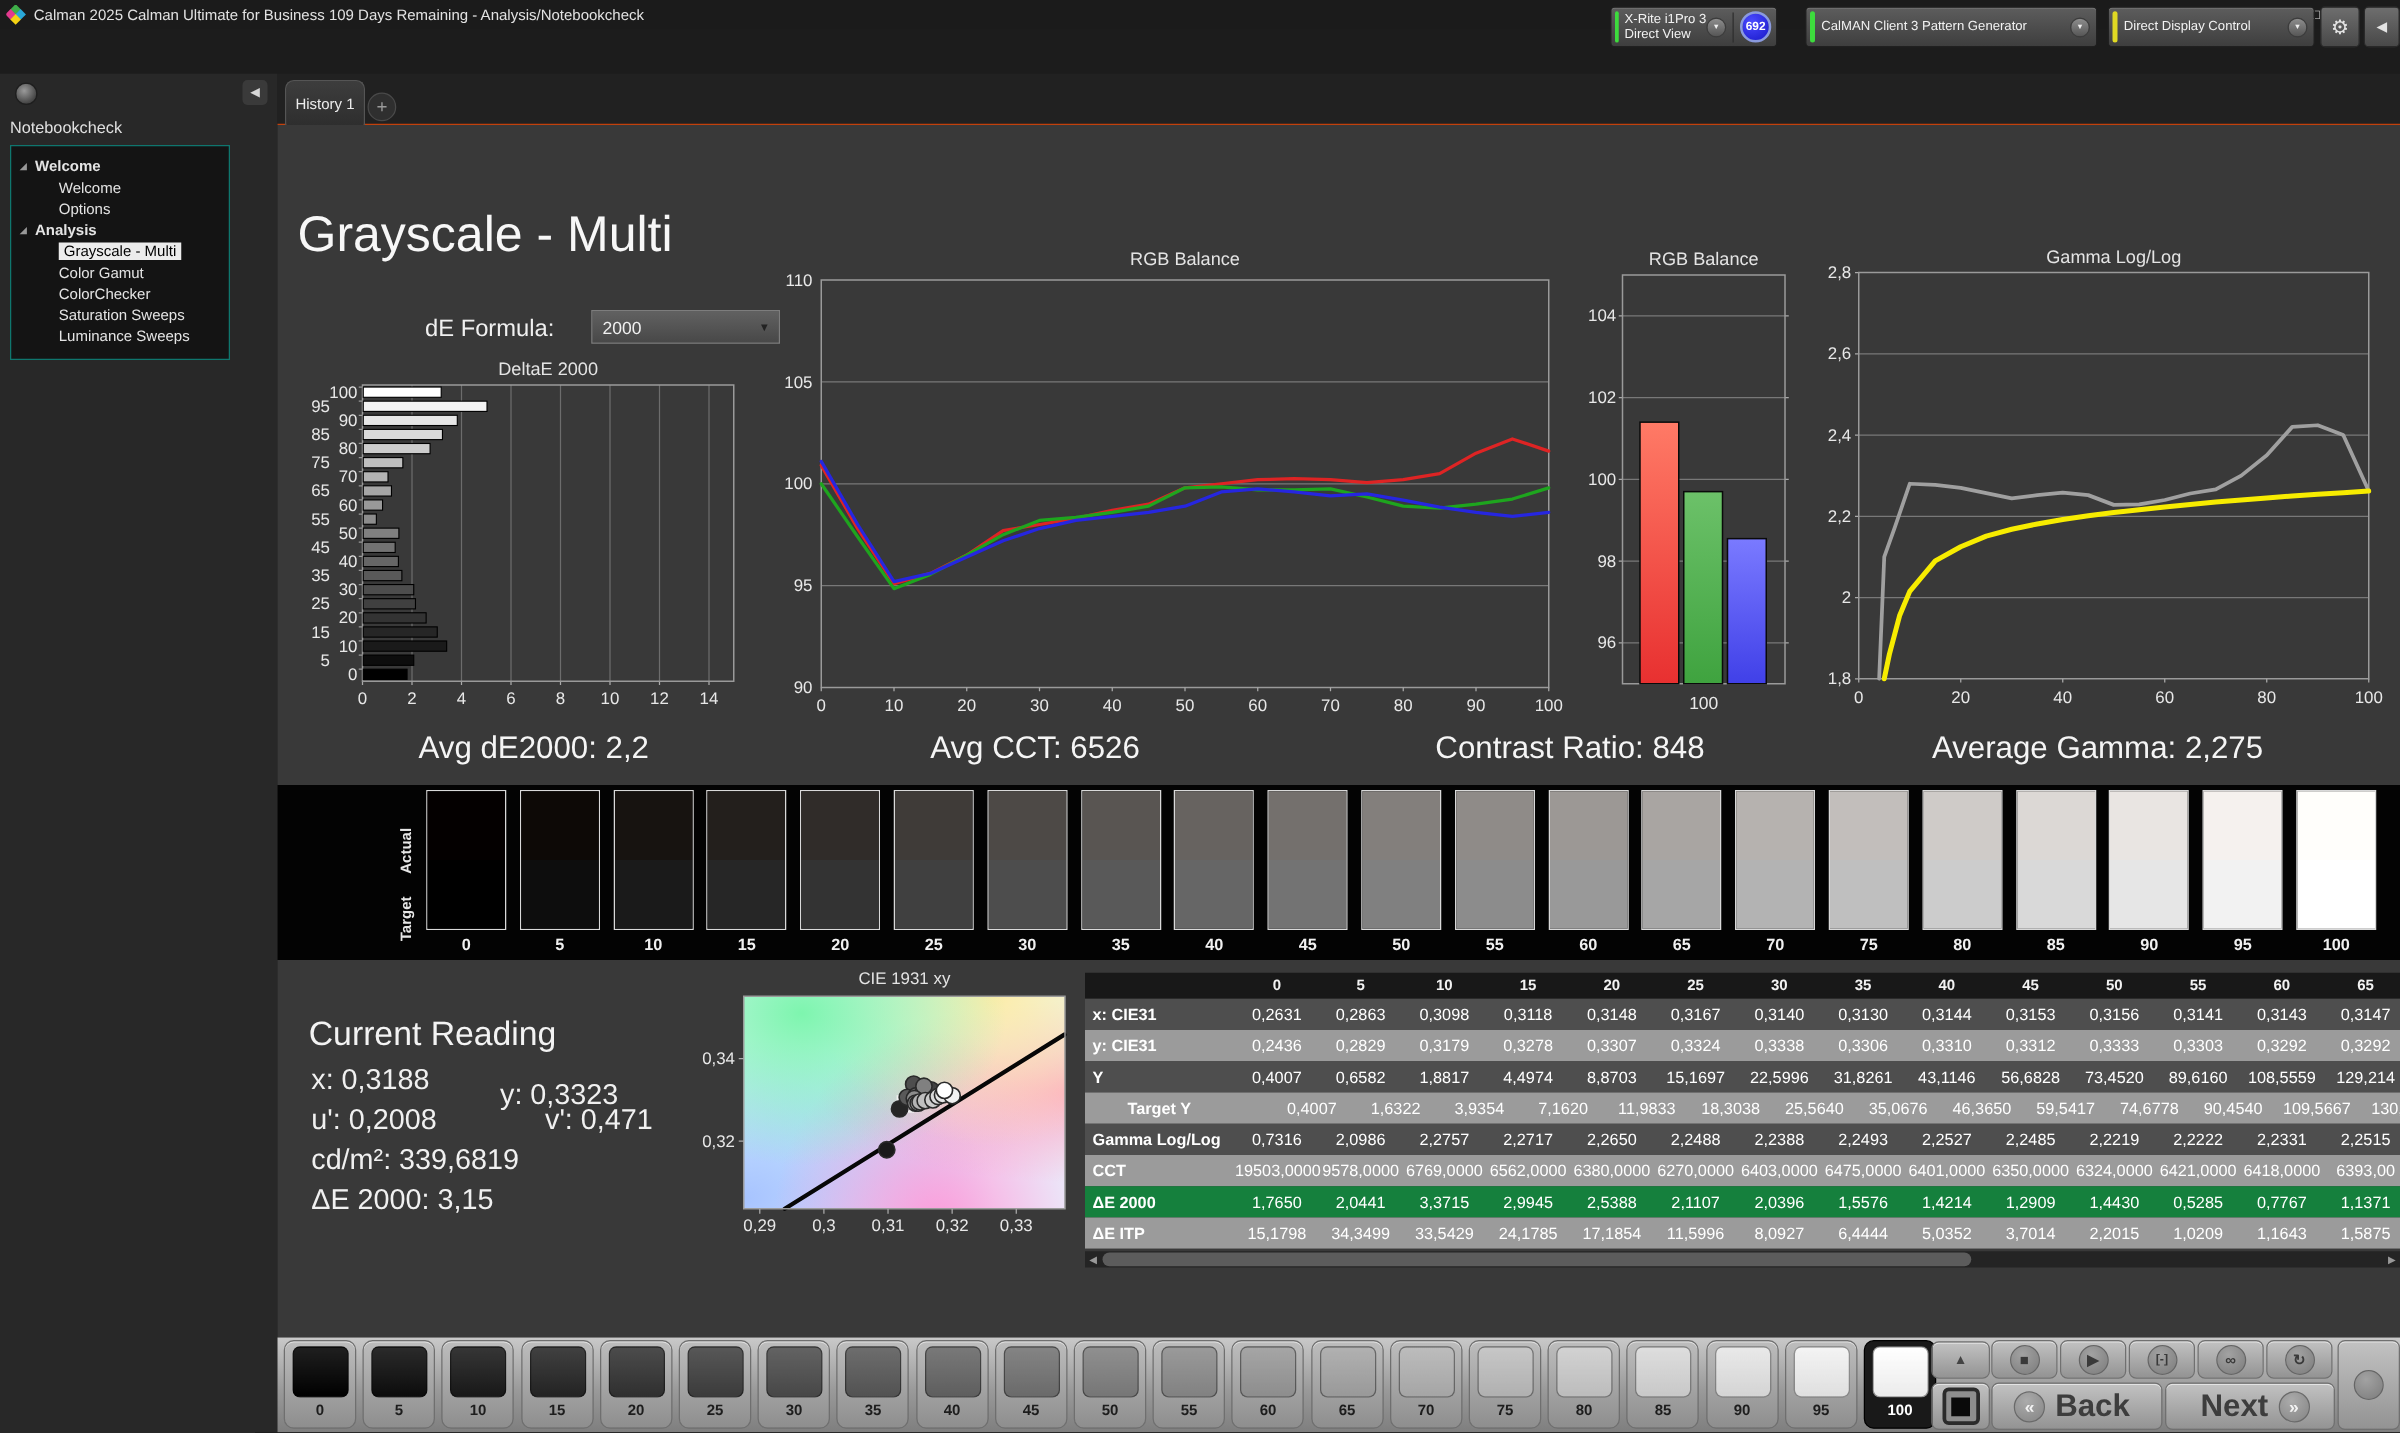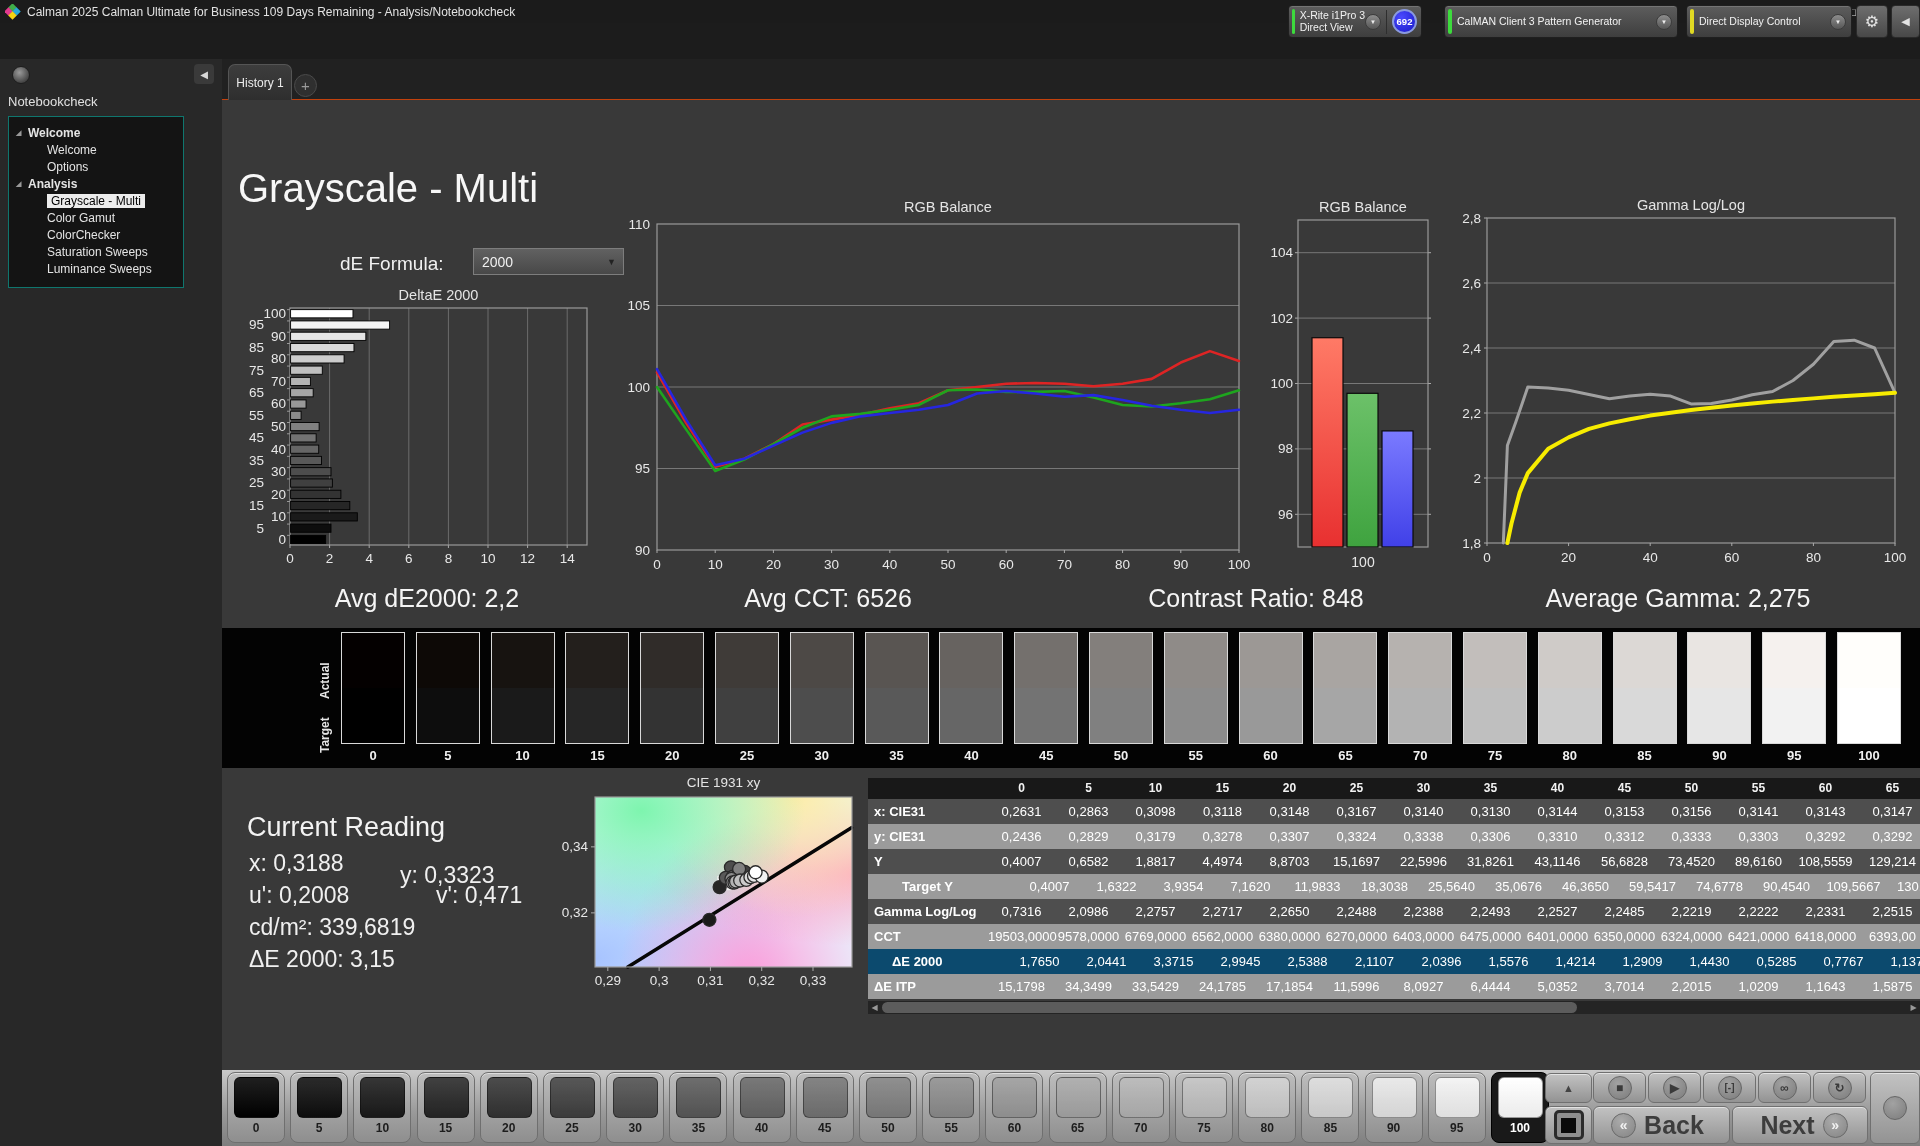--- a/index.html
+++ b/index.html
@@ -732,21 +732,21 @@
         <div class="rv">6270,0000</div>
         <div class="rv">6403,0000</div>
         <div class="rv">6475,0000</div>
         <div class="rv">6401,0000</div>
         <div class="rv">6350,0000</div>
         <div class="rv">6324,0000</div>
         <div class="rv">6421,0000</div>
         <div class="rv">6418,0000</div>
         <div class="rv">6393,00</div>
       </div>
-      <div class="trow body" style="background: #0c4a6e; padding-left: 18px;">
+      <div class="trow body" style="background: #15803d;">
         <div class="rl">ΔE 2000</div>
         <div class="rv">1,7650</div>
         <div class="rv">2,0441</div>
         <div class="rv">3,3715</div>
         <div class="rv">2,9945</div>
         <div class="rv">2,5388</div>
         <div class="rv">2,1107</div>
         <div class="rv">2,0396</div>
         <div class="rv">1,5576</div>
         <div class="rv">1,4214</div>

